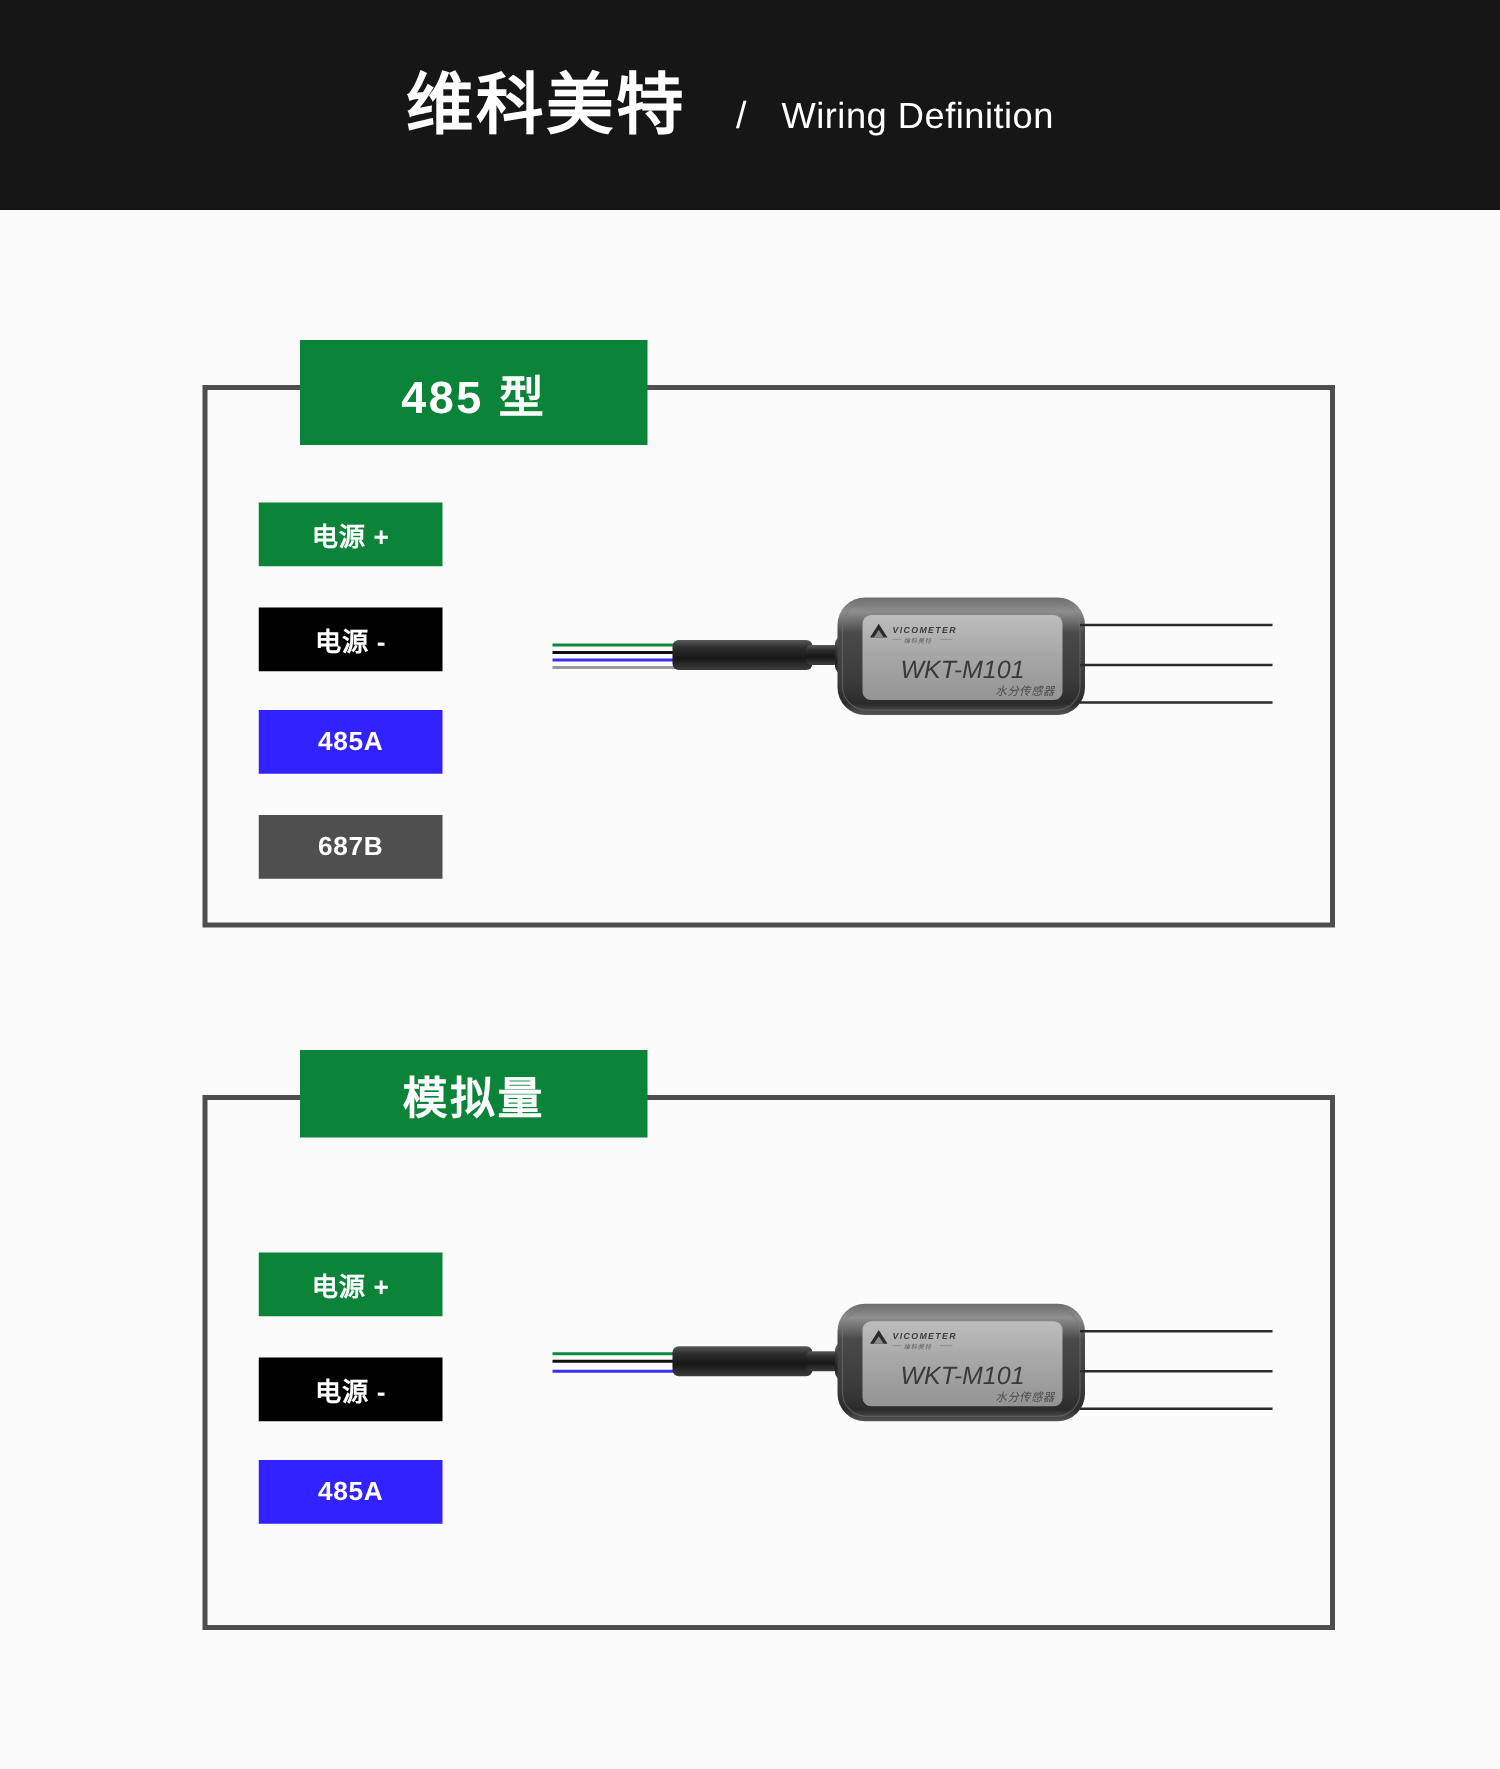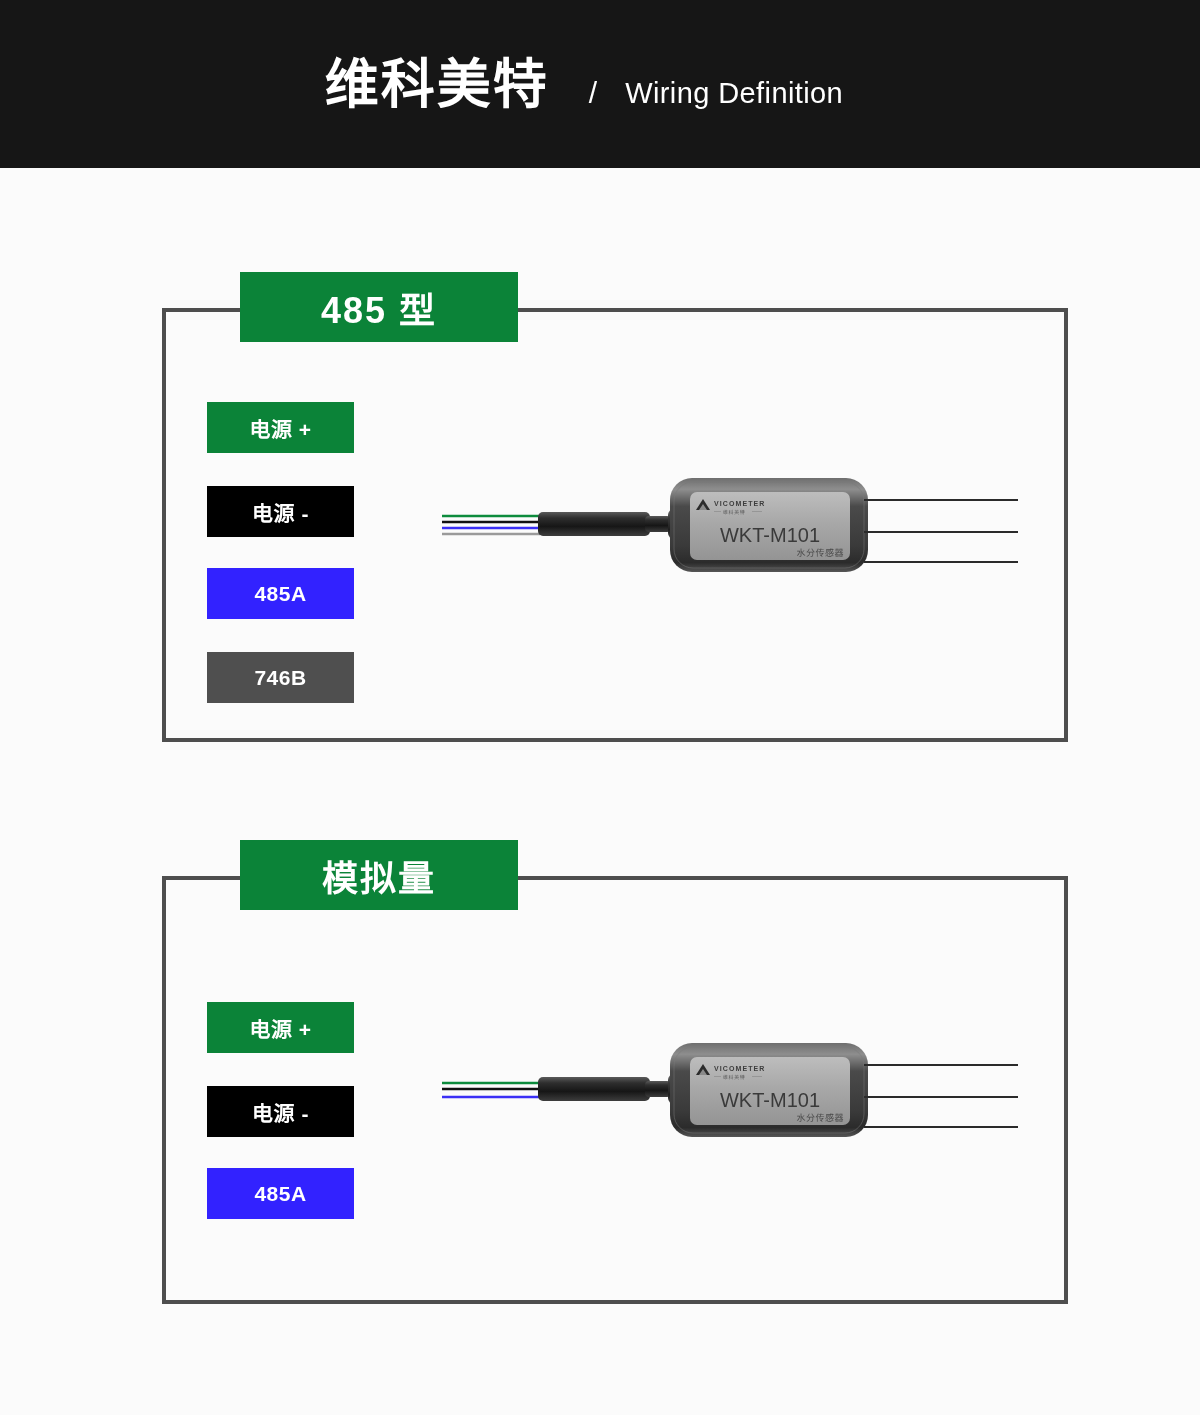--- a/index.html
+++ b/index.html
@@ -72,61 +72,62 @@
     background: #0b8338;
     color: #ffffff;
     font-size: 36px;
     font-weight: 700;
     letter-spacing: 2px;
     display: flex;
     align-items: center;
     justify-content: center;
     box-sizing: border-box;
   }
-  .badge-1 { left: 240px; top: 272px; width: 278px; height: 70px; }
+  .badge-1 { left: 240px; top: 272px; width: 278px; height: 84px; }
   .badge-2 { left: 240px; top: 840px; width: 278px; height: 70px; }
 
   
   .tag {
     position: absolute;
     height: 51px;
     width: 147px;
     display: flex;
     align-items: center;
     justify-content: center;
     box-sizing: border-box;
     color: #ffffff;
     font-size: 21px;
     font-weight: 700;
     letter-spacing: 0.5px;
   }
 
   
   .device {
     position: absolute;
+    font-style: italic;
   }
 </style>
 </head>
 <body>
 
 <div class="header-bar">
   <div class="header-inner">
     <span class="header-title-cn">维科美特</span>
     <span class="header-sep">/</span>
     <span class="header-title-en">Wiring Definition</span>
   </div>
 </div>
 
 <div class="panel panel-1"></div>
 <div class="panel-badge badge-1">485 型</div>
 
 <div class="tag" style="left:207px; top:402px; background:#0b8338;">电源 +</div>
 <div class="tag" style="left:207px; top:486px; background:#000000;">电源 -</div>
 <div class="tag" style="left:207px; top:568px; background:#3222ff;">485A</div>
-<div class="tag" style="left:207px; top:652px; background:#4f4f4f;">746B</div>
+<div class="tag" style="left:207px; top:652px; background:#4f4f4f;">687B</div>
 
 <div class="device" style="left:440px; top:470px; width:580px; height:130px;">
   <svg width="580" height="130" viewBox="0 0 580 130" xmlns="http://www.w3.org/2000/svg">
     <defs>
       <linearGradient id="bodyG1" x1="0" y1="0" x2="0" y2="1">
         <stop offset="0%" stop-color="#6e6e6e"></stop>
         <stop offset="12%" stop-color="#8e8e8e"></stop>
         <stop offset="30%" stop-color="#4a4a4a"></stop>
         <stop offset="72%" stop-color="#3a3a3a"></stop>
         <stop offset="90%" stop-color="#2b2b2b"></stop>

